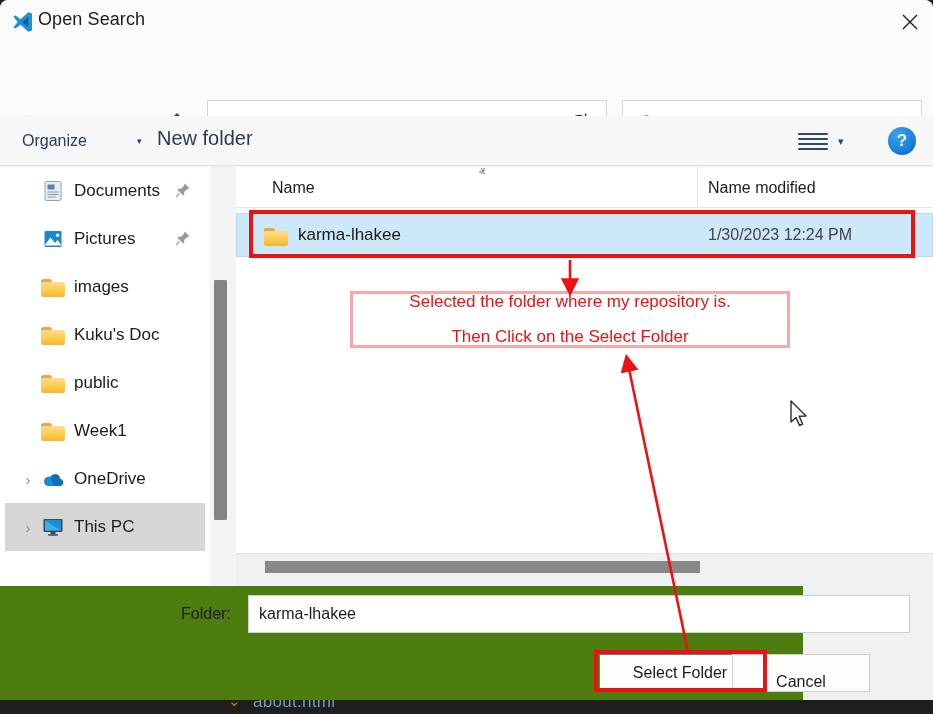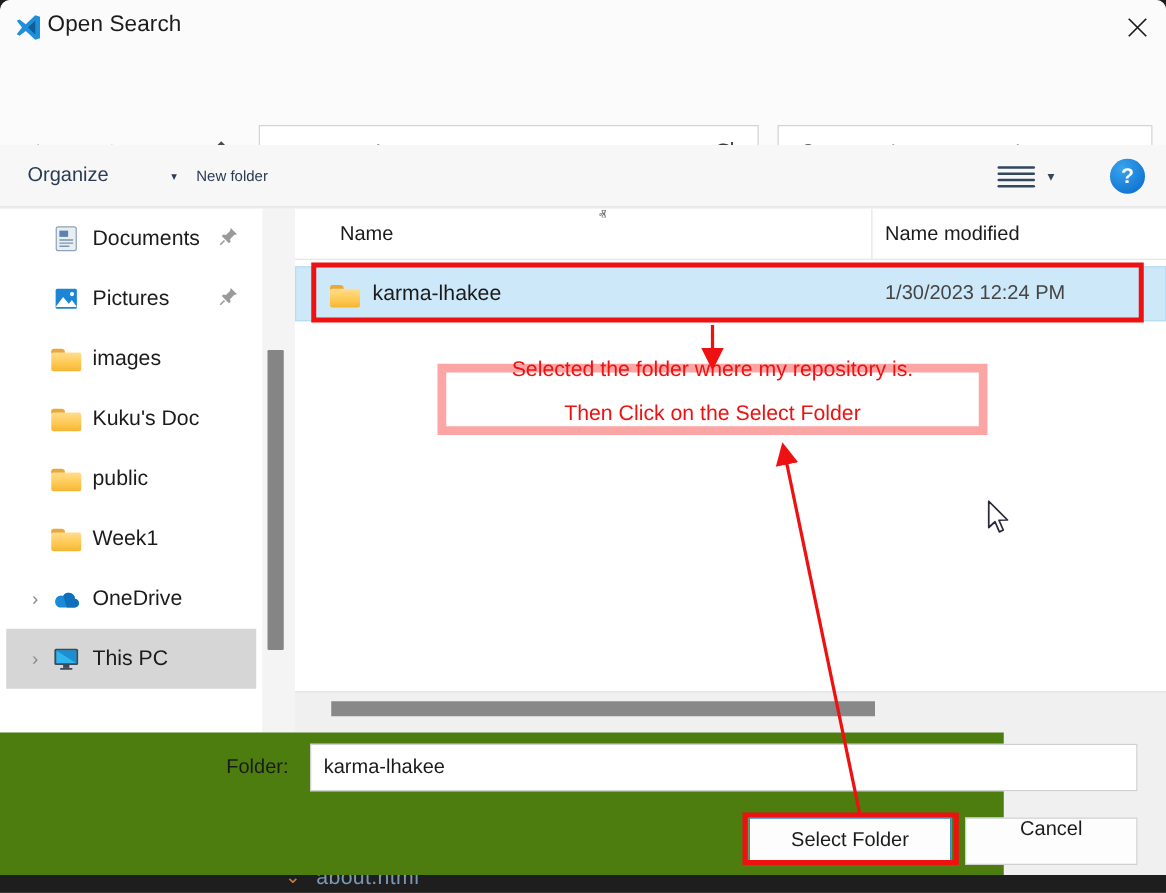--- a/index.html
+++ b/index.html
@@ -114,21 +114,21 @@
   }
   #organize-button {
     position: absolute; left: 22px; top: 11px; height: 28px;
     display: flex; align-items: center; font-size: 16px; color: #2a3b52;
     cursor: default;
     gap: 42px;
   }
   #organize-caret { margin-left: 8px; font-size: 9px; color: #2a3b52; }
   #newfolder-button {
     position: absolute; left: 157px; top: 11px; height: 28px;
-    display: flex; align-items: center; font-size: 12px; color: #2a3b52;
+    display: flex; font-size: 20px; color: #2a3b52;
     cursor: default;
   }
   #viewmode-button {
     position: absolute; left: 798px; top: 13px; width: 30px; height: 24px;
     display: flex; flex-direction: column; justify-content: center; gap: 3px;
     cursor: default;
   }
   #viewmode-button i { display: block; height: 2px; background: #33475e; border-radius: 1px; }
   #viewmode-caret {
     position: absolute; left: 838px; top: 19px;
@@ -245,39 +245,38 @@
     position: absolute; left: 599px; top: 68px; width: 162px; height: 38px;
     background: #fdfdfd; border: 1px solid #3c86c4;
     font-family: "Liberation Sans", sans-serif; font-size: 16px; color: #1b1b1b;
     display: flex; align-items: center; justify-content: center;
     cursor: default;
   }
   #cancel-button {
     position: absolute; left: 732px; top: 68px; width: 138px; height: 38px;
     background: #fdfdfd; border: 1px solid #d0d0d0;
     font-family: "Liberation Sans", sans-serif; font-size: 16px; color: #1b1b1b;
-    display: flex; align-items: flex-start; justify-content: center;
-    cursor: default;
-    margin-left: 40px;
+    display: flex; align-items: flex-end; justify-content: center;
+    cursor: default;
   }
 
   
   #annot-box-row {
     position: absolute; left: 249px; top: 210px; width: 666px; height: 48px;
     border: 4px solid #ee1111; pointer-events: none;
   }
   #annot-box-button {
     position: absolute; left: 594px; top: 650px; width: 173px; height: 42px;
     border: 4px solid #ee1111; pointer-events: none;
   }
   #annot-note {
     position: absolute; left: 350px; top: 291px; width: 440px; height: 57px;
-    border: 7px solid #fca5a5; background: #ffffff;
+    border: 3px solid #fca5a5; background: #ffffff;
     display: flex; flex-direction: column; align-items: center;
-    justify-content: flex-end; gap: 15px;
+    justify-content: center; gap: 15px;
   }
   .annot-note-line {
     font-size: 17px; color: #ee1111; white-space: nowrap;
     font-family: "Liberation Sans", sans-serif;
   }
   #annot-arrows {
     position: absolute; left: 0; top: 0; width: 933px; height: 714px;
     pointer-events: none;
   }
   #mouse-cursor { position: absolute; left: 789px; top: 400px; pointer-events: none; }

